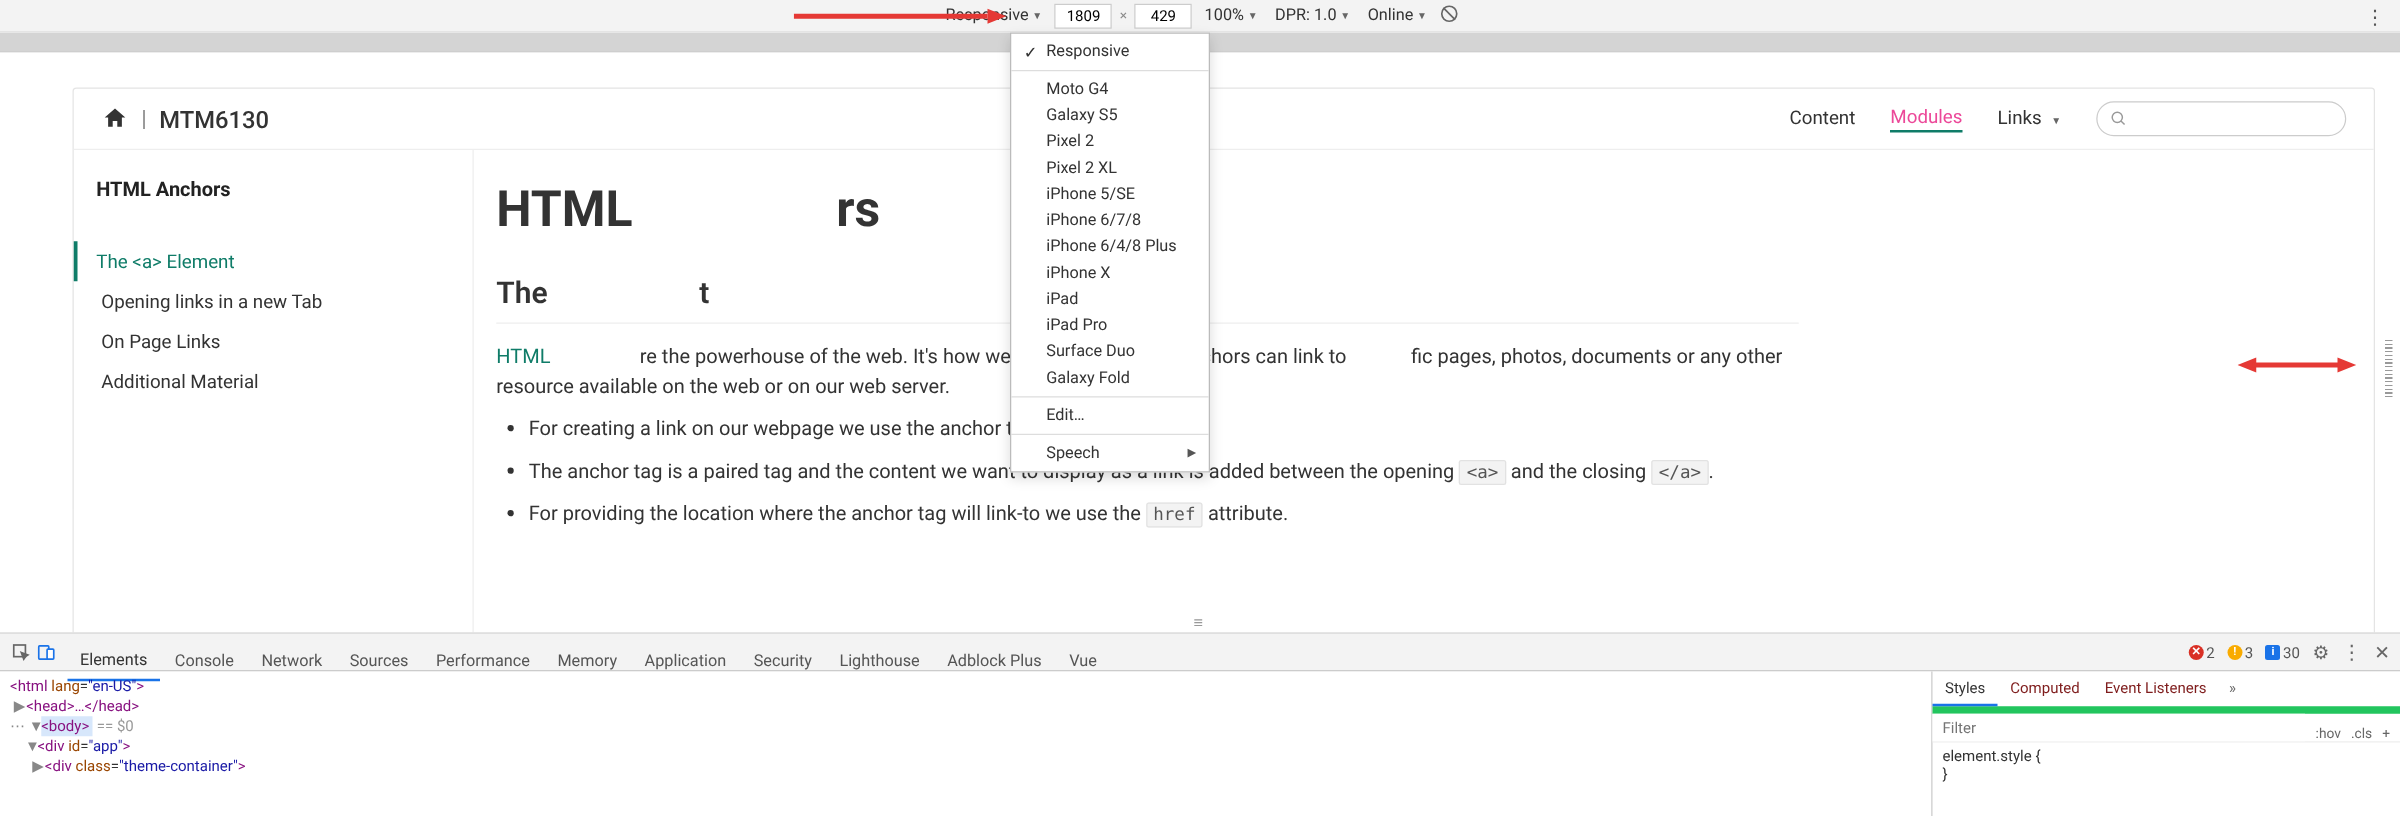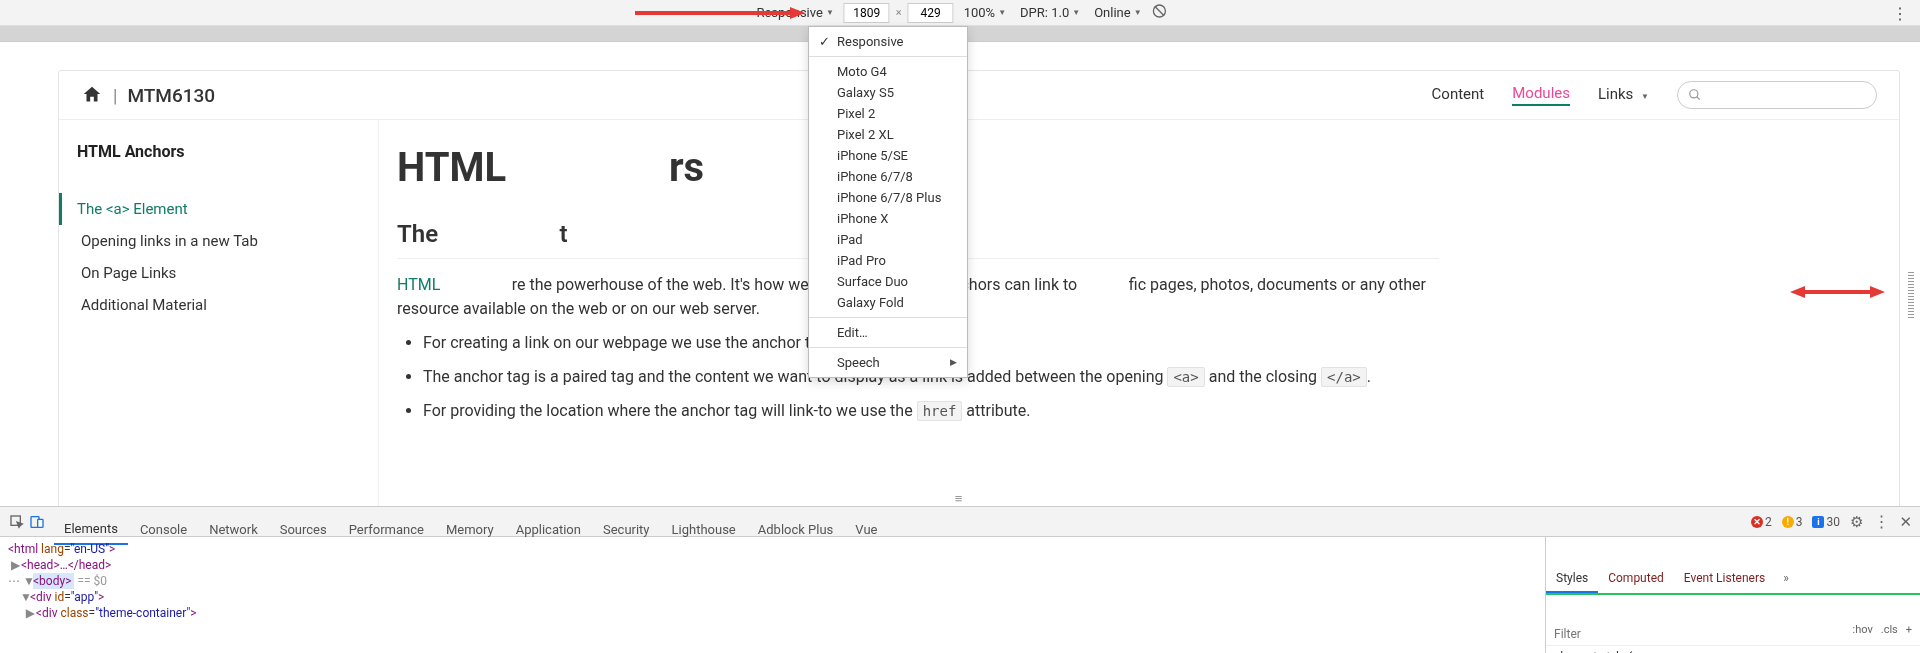--- a/index.html
+++ b/index.html
@@ -75,25 +75,25 @@
 .dt-elements { flex: 1; padding: 4px 8px; font-family: Consolas, Menlo, monospace; font-size: 12px; line-height: 16px; overflow: hidden; position: relative; }
 .tag { color: #881280; }
 .attr { color: #994500; }
 .val { color: #1a1aa6; }
 .code-row { white-space: pre; }
 .sel-row { background: #d7e7fb; display: inline-block; }
 .eqmark { color: #999; }
 .caret { color: #888; display: inline-block; width: 10px; }
 
 .dt-styles { width: 375px; border-left: 1px solid #ccc; display: flex; flex-direction: column; font-size: 12px; }
-.styles-tabs { display: flex; border-bottom: 2px solid #22c55e; margin-top: 28px; }
+.styles-tabs { display: flex; border-bottom: 6px solid #22c55e; }
 .styles-tab { padding: 6px 10px; cursor: pointer; color: #7f1d1d; }
 .styles-tab.active { border-bottom: 2px solid #1a73e8; color: #333; }
 .styles-more { padding: 6px 8px; color: #666; cursor: pointer; }
-.filter-row { display: flex; align-items: flex-start; border-bottom: 1px solid #eee; margin-top: 28px; }
+.filter-row { display: flex; align-items: flex-end; border-bottom: 1px solid #eee; }
 .filter-input { flex: 1; border: none; padding: 4px 8px; font-size: 12px; color: #999; outline: none; }
 .filter-actions { display: flex; gap: 8px; padding: 0 8px; color: #666; font-size: 11px; }
 .styles-body { padding: 4px 8px; font-family: Consolas, monospace; }
 </style>
 </head>
 <body>
 
 <div class="device-toolbar">
   <div class="device-controls">
     <span class="dd">
@@ -129,21 +129,21 @@
 
 <div class="device-menu">
   <div class="mi checked">Responsive</div>
   <hr>
   <div class="mi">Moto G4</div>
   <div class="mi">Galaxy S5</div>
   <div class="mi">Pixel 2</div>
   <div class="mi">Pixel 2 XL</div>
   <div class="mi">iPhone 5/SE</div>
   <div class="mi">iPhone 6/7/8</div>
-  <div class="mi">iPhone 6/7/8 Plus</div>
+  <div class="mi">iPhone 6/4/8 Plus</div>
   <div class="mi">iPhone X</div>
   <div class="mi">iPad</div>
   <div class="mi">iPad Pro</div>
   <div class="mi">Surface Duo</div>
   <div class="mi">Galaxy Fold</div>
   <hr>
   <div class="mi">Edit…</div>
   <hr>
   <div class="mi hasarrow">Speech</div>
 </div>

